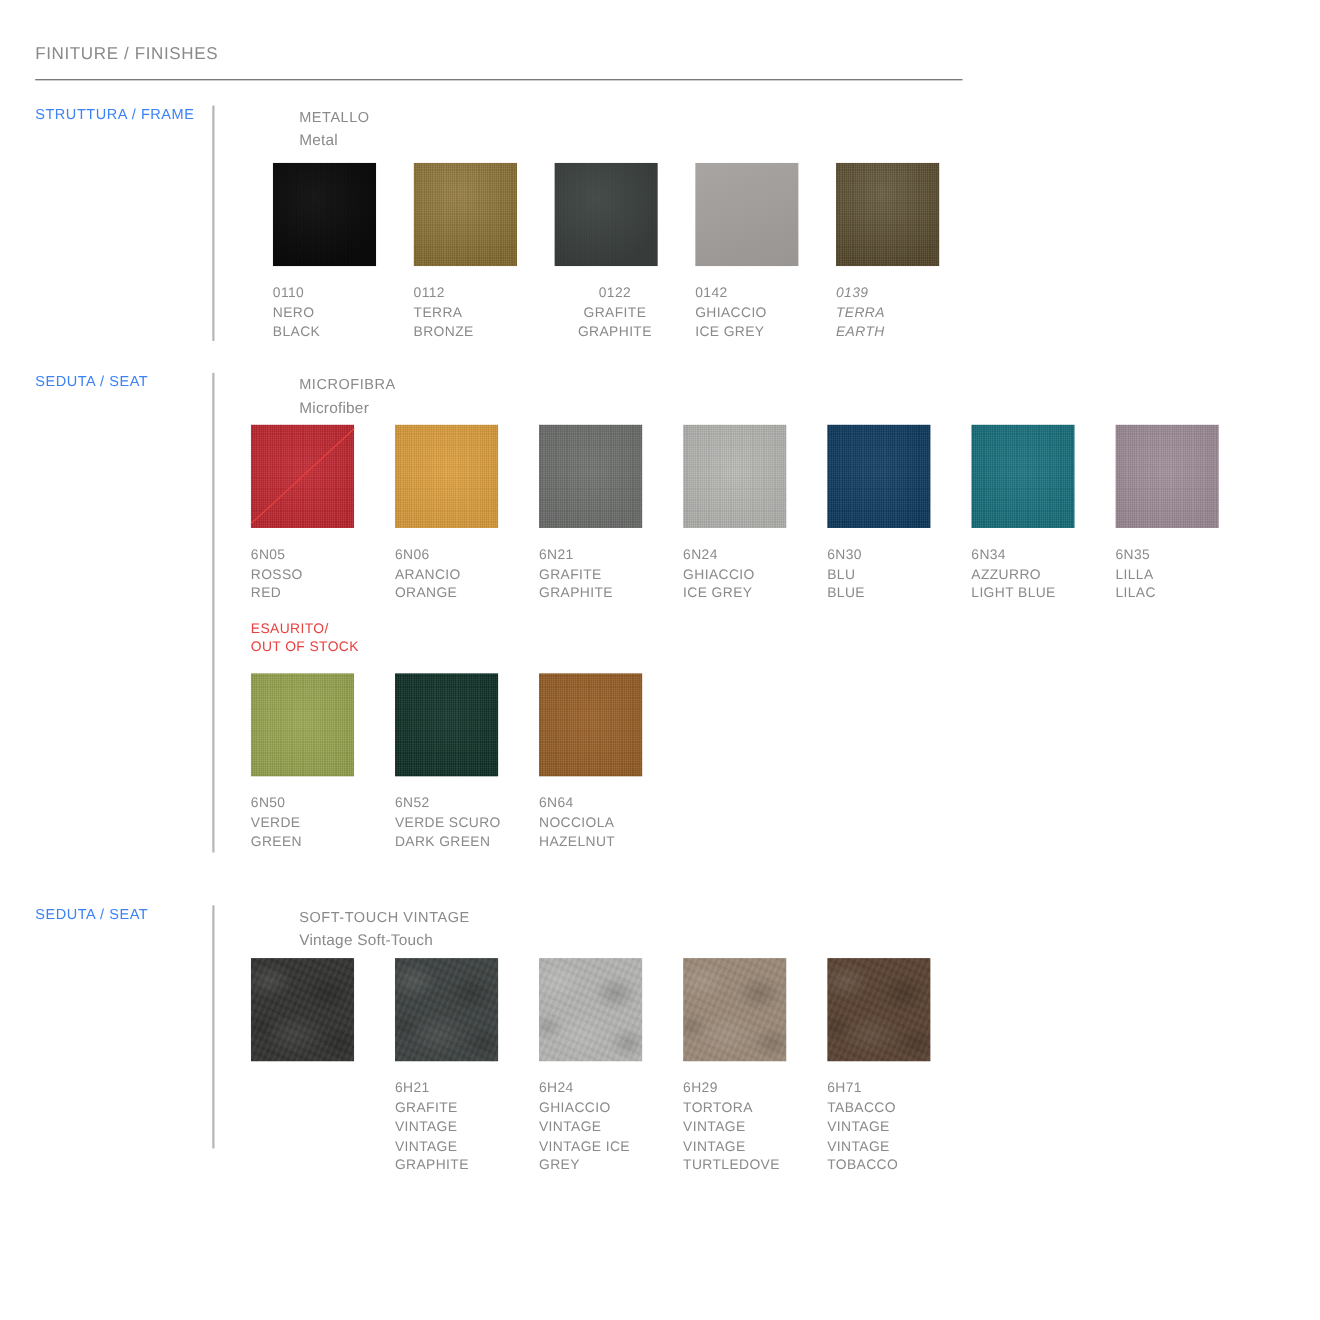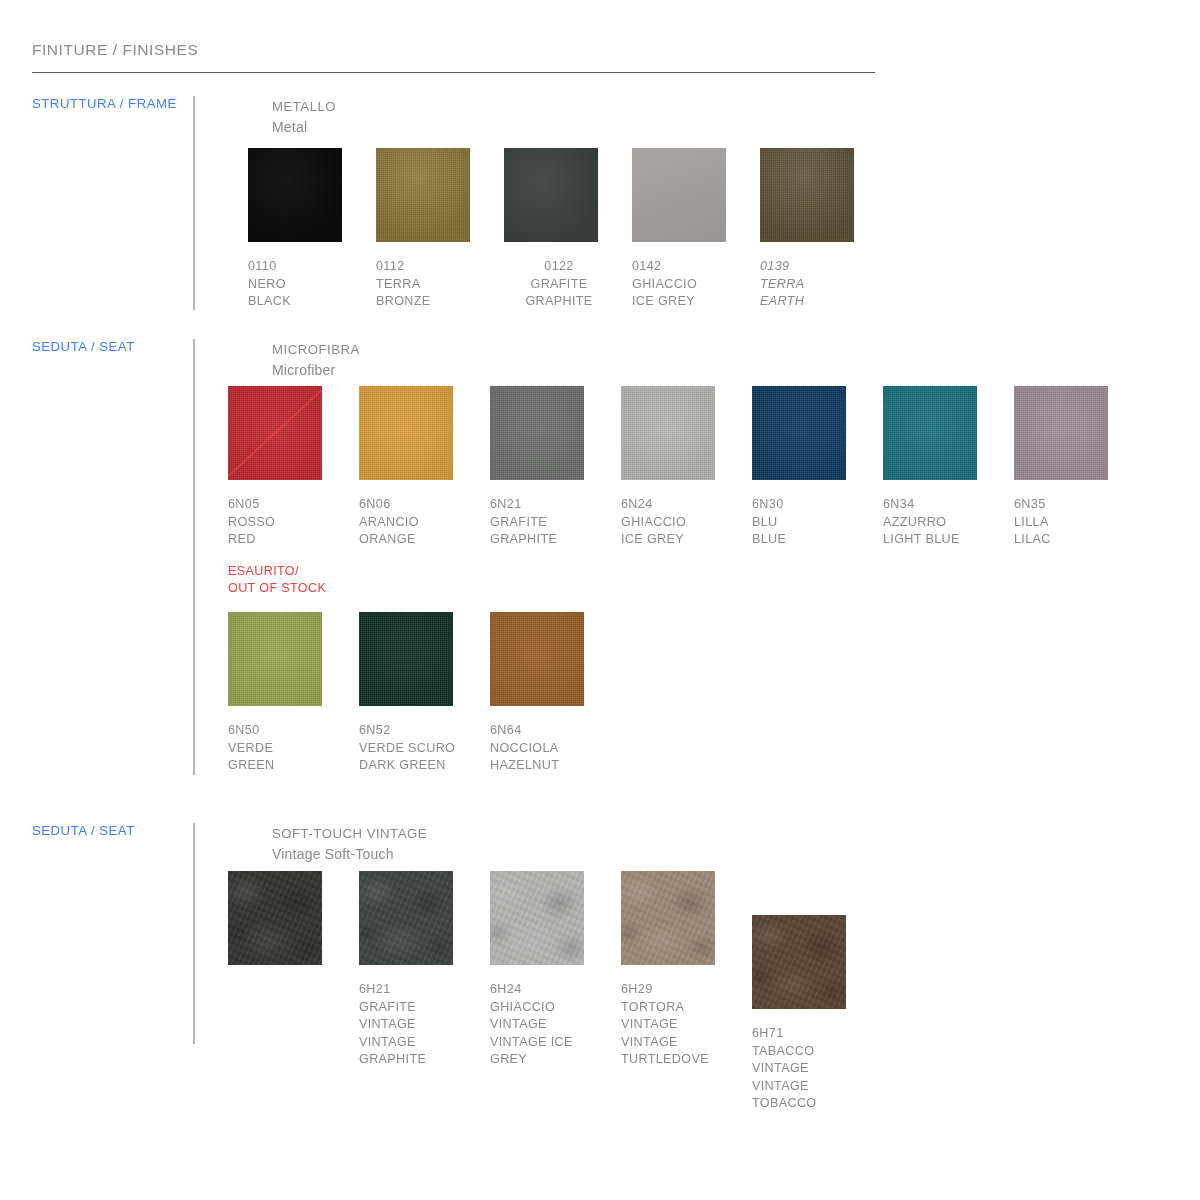--- a/index.html
+++ b/index.html
@@ -357,21 +357,21 @@
           <div class="swatch-cell" style="width: 131px;">
             <div class="swatch">
               <div class="tex" style="background: radial-gradient(34% 26% at 18% 22%, rgba(255, 255, 255, 0.1), transparent 70%), radial-gradient(30% 24% at 74% 34%, rgba(0, 0, 0, 0.16), transparent 72%), radial-gradient(40% 30% at 42% 74%, rgba(255, 255, 255, 0.07), transparent 72%), radial-gradient(26% 22% at 86% 82%, rgba(0, 0, 0, 0.14), transparent 70%), radial-gradient(22% 18% at 8% 66%, rgba(0, 0, 0, 0.12), transparent 72%), repeating-linear-gradient(114deg, rgba(255, 255, 255, 0.035) 0px, rgba(255, 255, 255, 0.035) 2px, rgba(0, 0, 0, 0.035) 2px, rgba(0, 0, 0, 0.035) 5px), repeating-linear-gradient(24deg, rgba(0, 0, 0, 0.03) 0px, rgba(0, 0, 0, 0.03) 3px, rgba(255, 255, 255, 0.024) 3px, rgba(255, 255, 255, 0.024) 7px), rgb(156, 138, 121);"></div>
             </div>
             <div class="swatch-caption" style="width: 100px; white-space: normal;">
               <div>6H29</div>
               <div>TORTORA VINTAGE</div>
               <div>VINTAGE TURTLEDOVE</div>
             </div>
           </div>
-          <div class="swatch-cell" style="width: 131px; margin-top: 44px;">
+          <div class="swatch-cell" style="width: 131px;">
             <div class="swatch">
               <div class="tex" style="background: radial-gradient(34% 26% at 18% 22%, rgba(255, 255, 255, 0.1), transparent 70%), radial-gradient(30% 24% at 74% 34%, rgba(0, 0, 0, 0.16), transparent 72%), radial-gradient(40% 30% at 42% 74%, rgba(255, 255, 255, 0.07), transparent 72%), radial-gradient(26% 22% at 86% 82%, rgba(0, 0, 0, 0.14), transparent 70%), radial-gradient(22% 18% at 8% 66%, rgba(0, 0, 0, 0.12), transparent 72%), repeating-linear-gradient(114deg, rgba(255, 255, 255, 0.035) 0px, rgba(255, 255, 255, 0.035) 2px, rgba(0, 0, 0, 0.035) 2px, rgba(0, 0, 0, 0.035) 5px), repeating-linear-gradient(24deg, rgba(0, 0, 0, 0.03) 0px, rgba(0, 0, 0, 0.03) 3px, rgba(255, 255, 255, 0.024) 3px, rgba(255, 255, 255, 0.024) 7px), rgb(90, 68, 52);"></div>
             </div>
             <div class="swatch-caption" style="width: 100px; white-space: normal;">
               <div>6H71</div>
               <div>TABACCO VINTAGE</div>
               <div>VINTAGE TOBACCO</div>
             </div>
           </div>
         </div>

